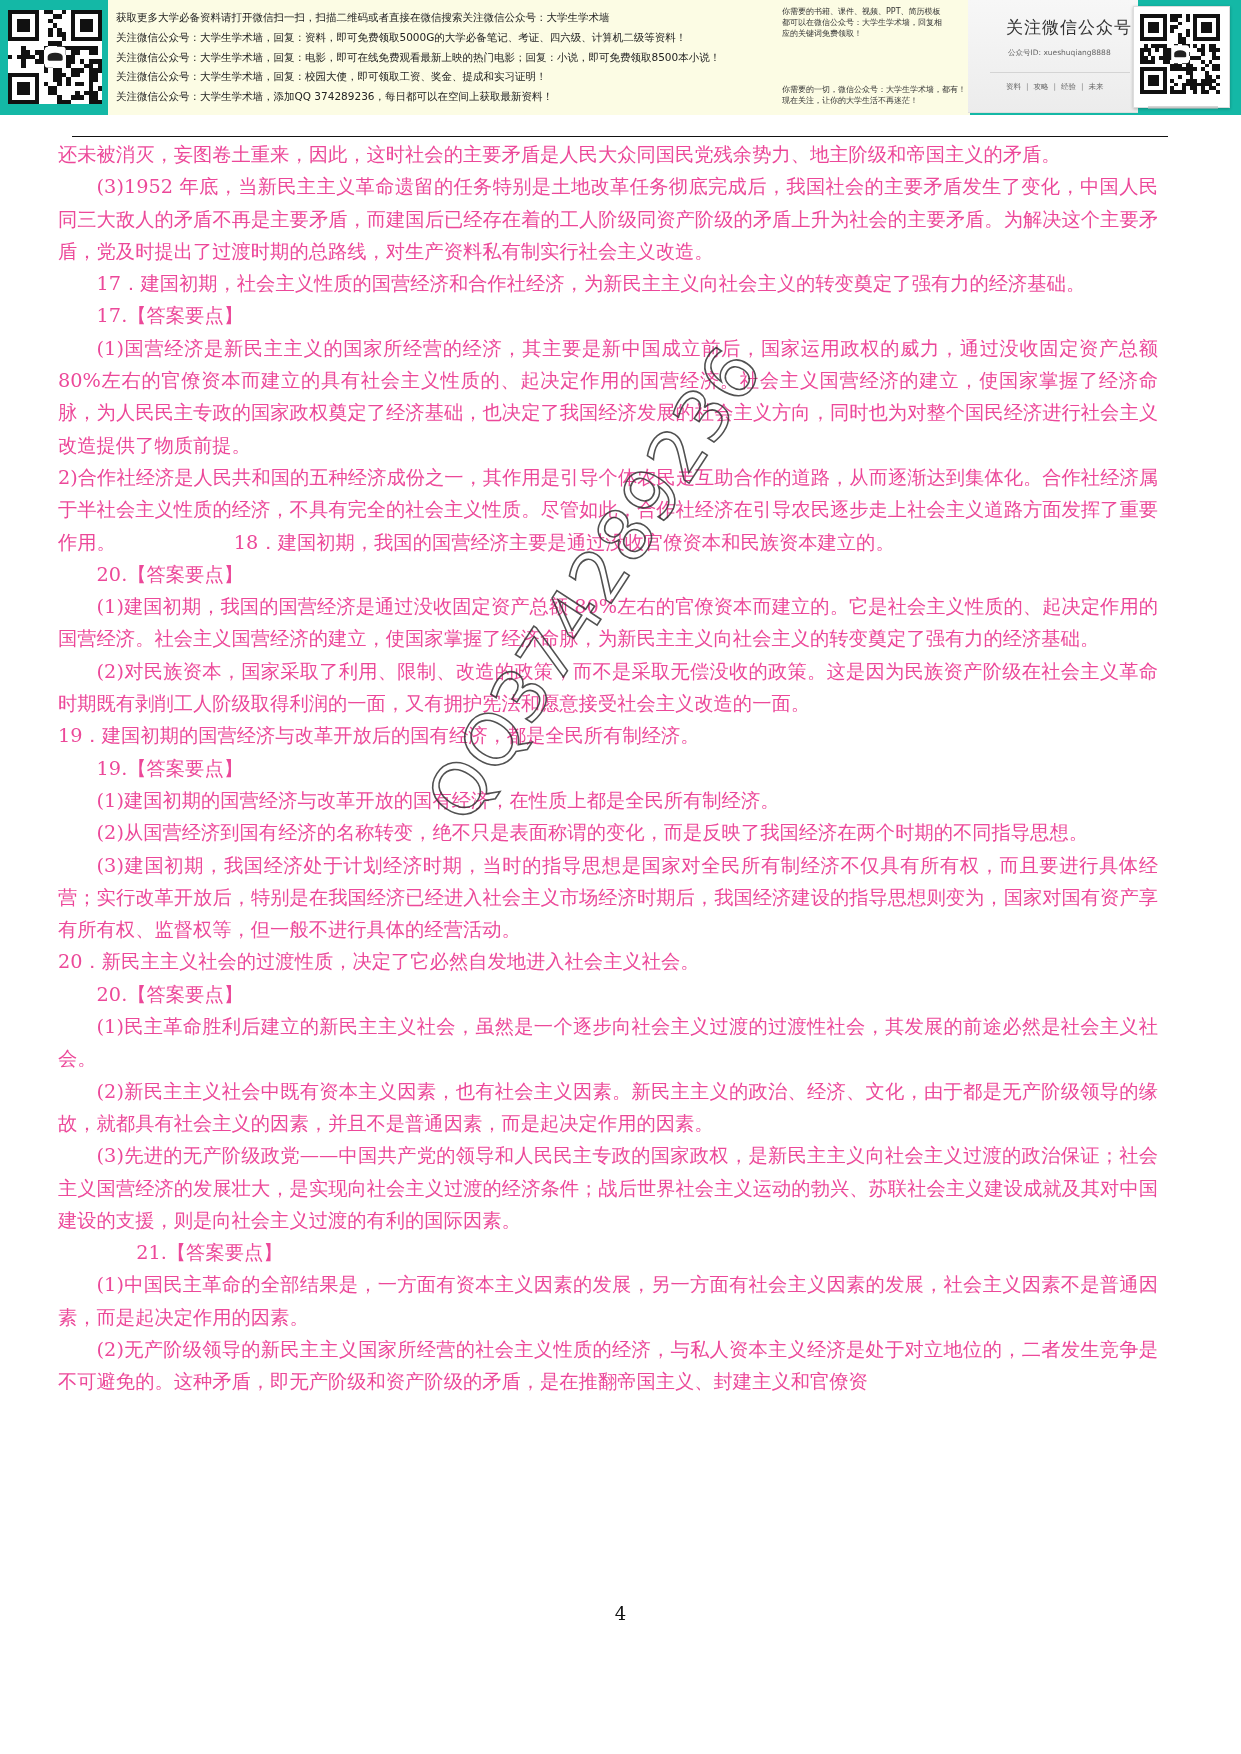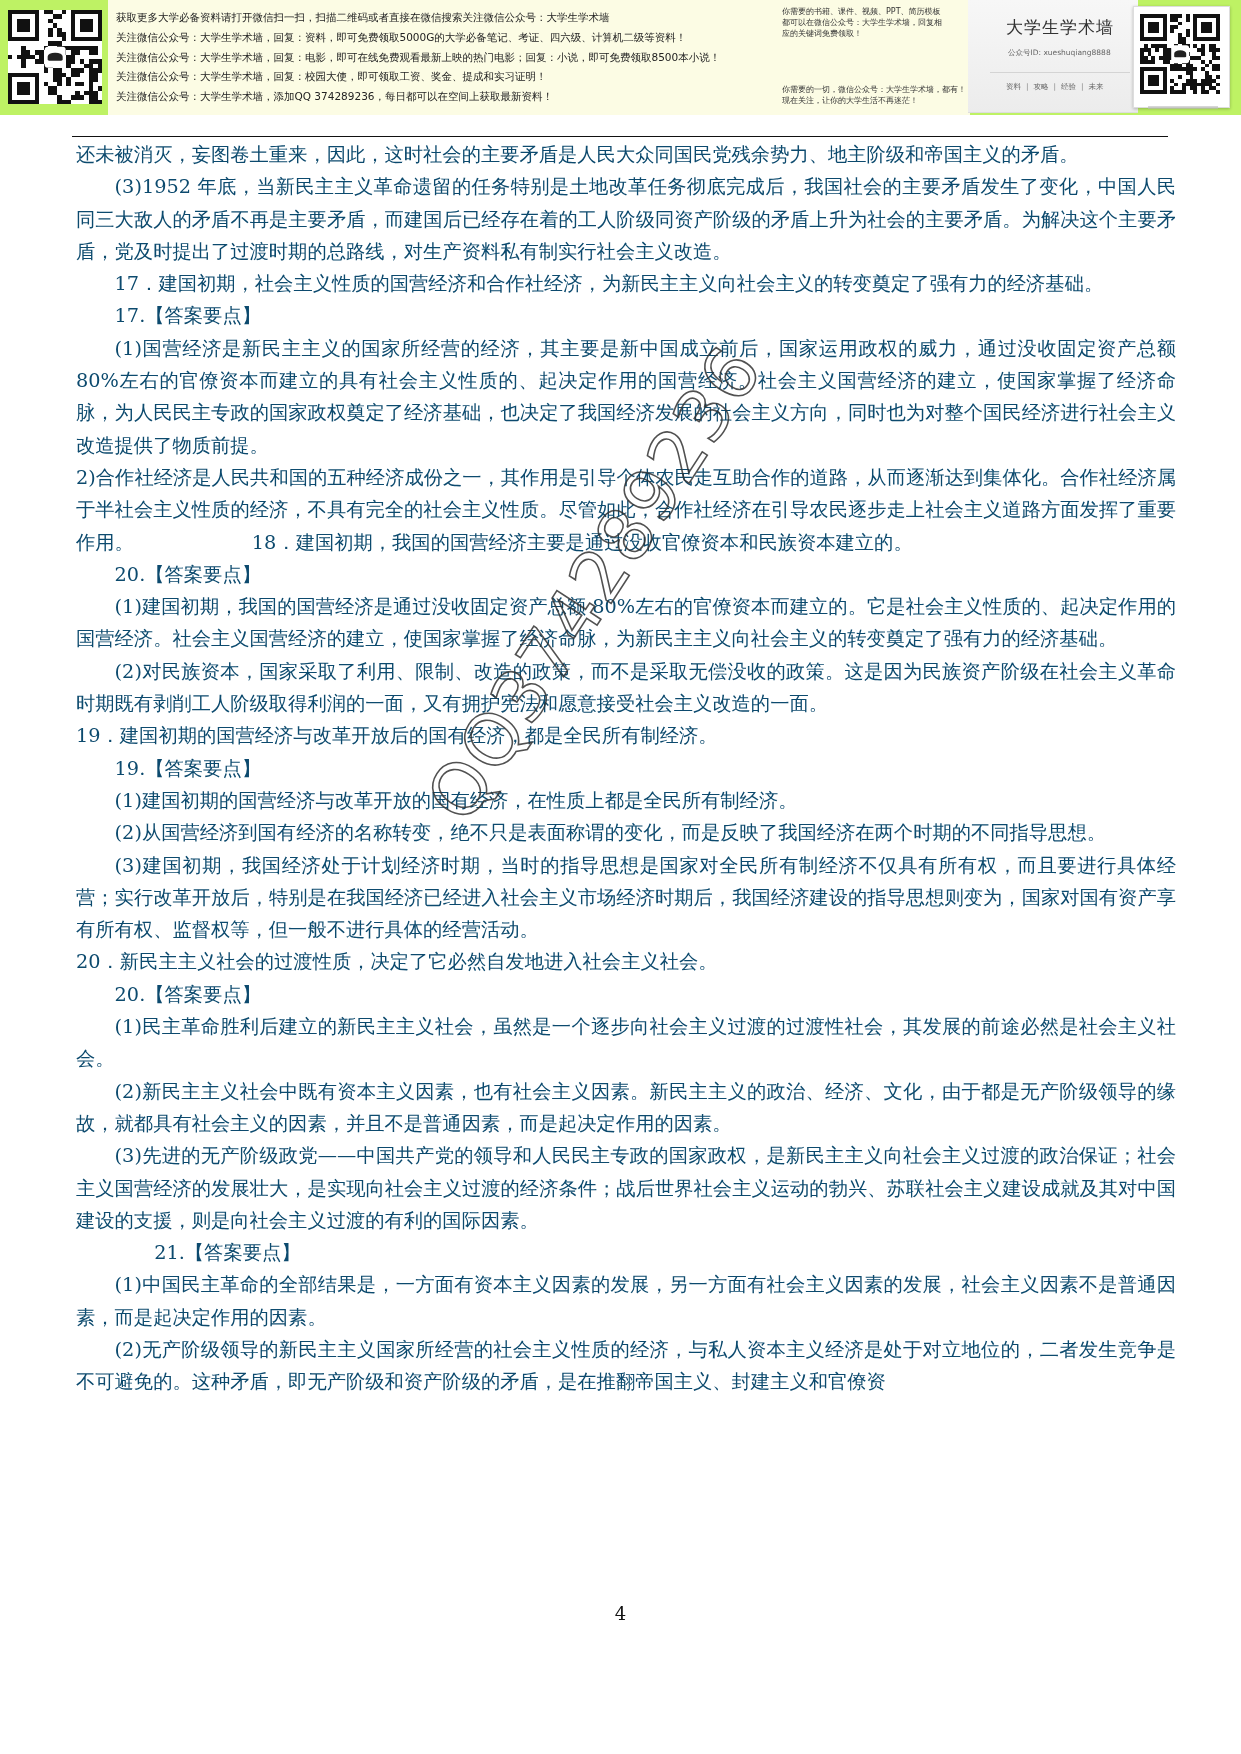--- a/index.html
+++ b/index.html
@@ -4,21 +4,21 @@
 <style>
   html, body { margin: 0; padding: 0; background: #ffffff; }
   body {
     width: 1241px; height: 1754px; position: relative; overflow: hidden;
     font-family: "DejaVu Serif", "Liberation Serif", serif;
     color: #111;
   }
   
   .banner {
     position: absolute; left: 0; top: 0; width: 1241px; height: 115px;
-    background: #bef264;
+    background: #14b8a6;
   }
   .banner-left {
     position: absolute; left: 108px; top: 0; width: 862px; height: 115px;
     background: #fcfce4;
   }
   .qr {
     position: absolute; background: #fff;
     display: grid; grid-template-columns: repeat(21, 1fr); grid-template-rows: repeat(21, 1fr);
   }
   .qr i { display: block; }
@@ -74,22 +74,22 @@
   }
   .card-links .sep { margin: 0 5px; color: #888; }
 
   
   .header-rule {
     position: absolute; left: 72px; top: 136px; width: 1096px; height: 1px; background: #111;
   }
 
   
   .body {
-    position: absolute; left: 76px; top: 139px; width: 1100px;
-    font-size: 19.3px; line-height: 32.3px; color: #0c4a6e;
+    position: absolute; left: 58px; top: 139px; width: 1100px;
+    font-size: 19.3px; line-height: 32.3px; color: #ec4899;
   }
   .p { margin: 0; text-align: justify; text-align-last: left; }
   .ind { text-indent: 2em; }
   .heading-indent { padding-left: 2em; }
   .heading-indent-3 { padding-left: 4.05em; }
   .inline-q { margin-left: 118px; }
 
   
   .watermark {
     position: absolute; left: 410px; top: 790px; width: 520px;
@@ -571,21 +571,21 @@
     <div>你需要的书籍、课件、视频、PPT、简历模板</div>
     <div>都可以在微信公众号：大学生学术墙，回复相</div>
     <div>应的关键词免费领取！</div>
   </div>
   <div class="side-note" id="side-note-2">
     <div>你需要的一切，微信公众号：大学生学术墙，都有！</div>
     <div>现在关注，让你的大学生活不再迷茫！</div>
   </div>
 
   <div class="card">
-    <div class="card-title">大学生学术墙</div>
+    <div class="card-title">关注微信公众号</div>
     <div class="card-id">公众号ID: xueshuqiang8888</div>
     <div class="card-divider"></div>
     <div class="card-links">
       <span>资料</span><span class="sep">|</span><span>攻略</span><span class="sep">|</span><span>经验</span><span class="sep">|</span><span>未来</span>
     </div>
   </div>
   <div class="qr-frame"></div>
   <div class="qr" id="qr-right">
       <i class="on"></i>
       <i class="on"></i>

